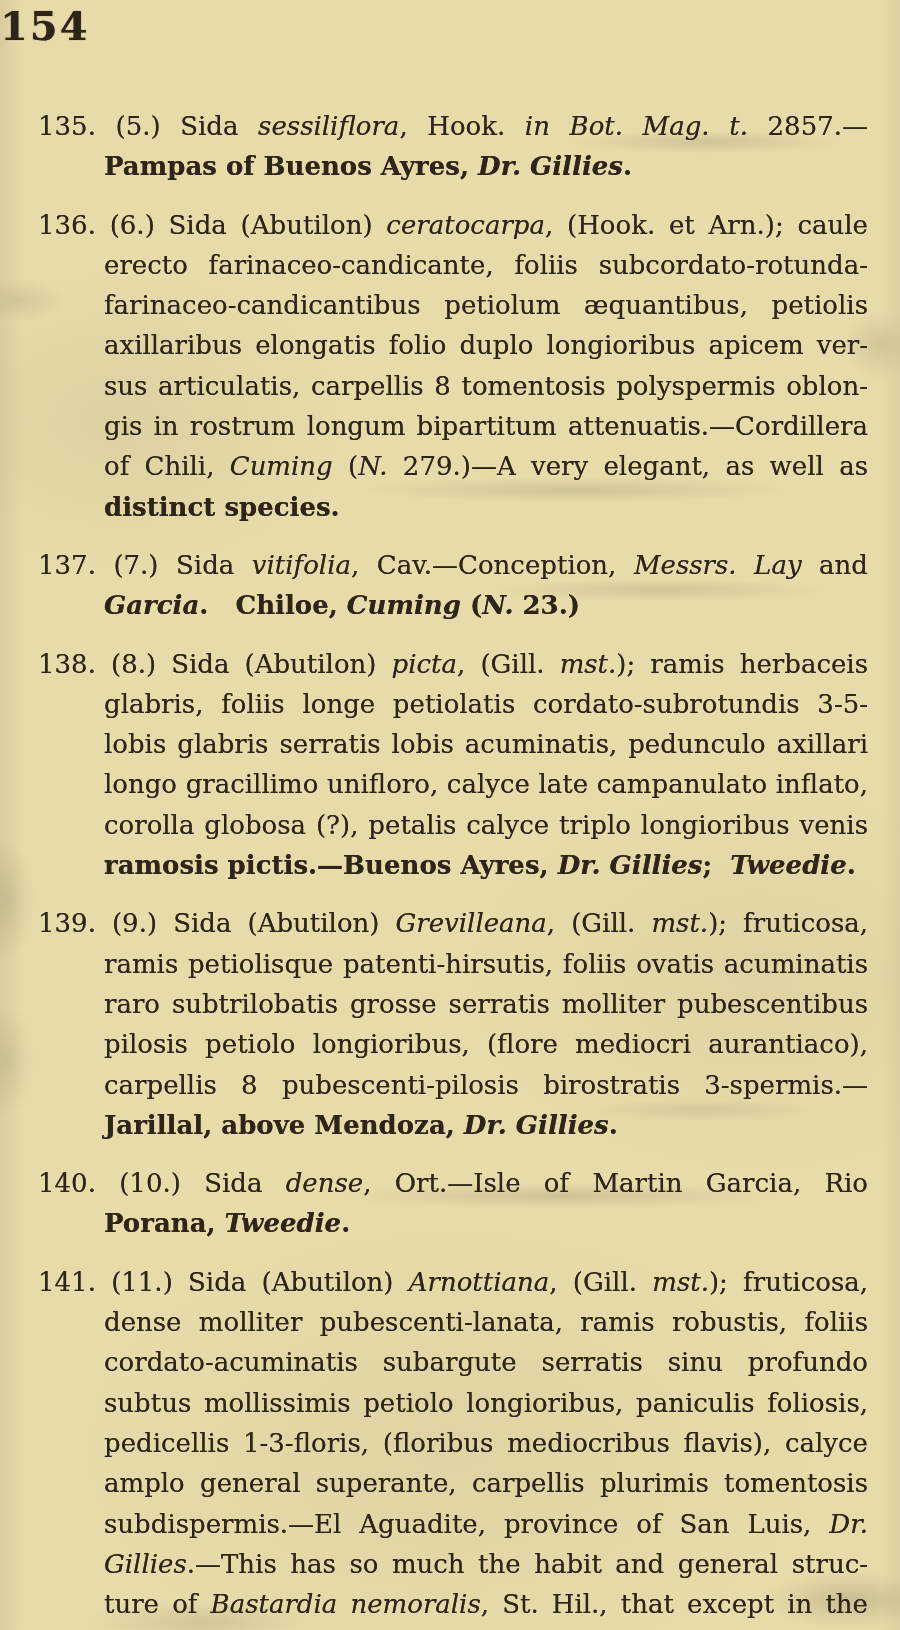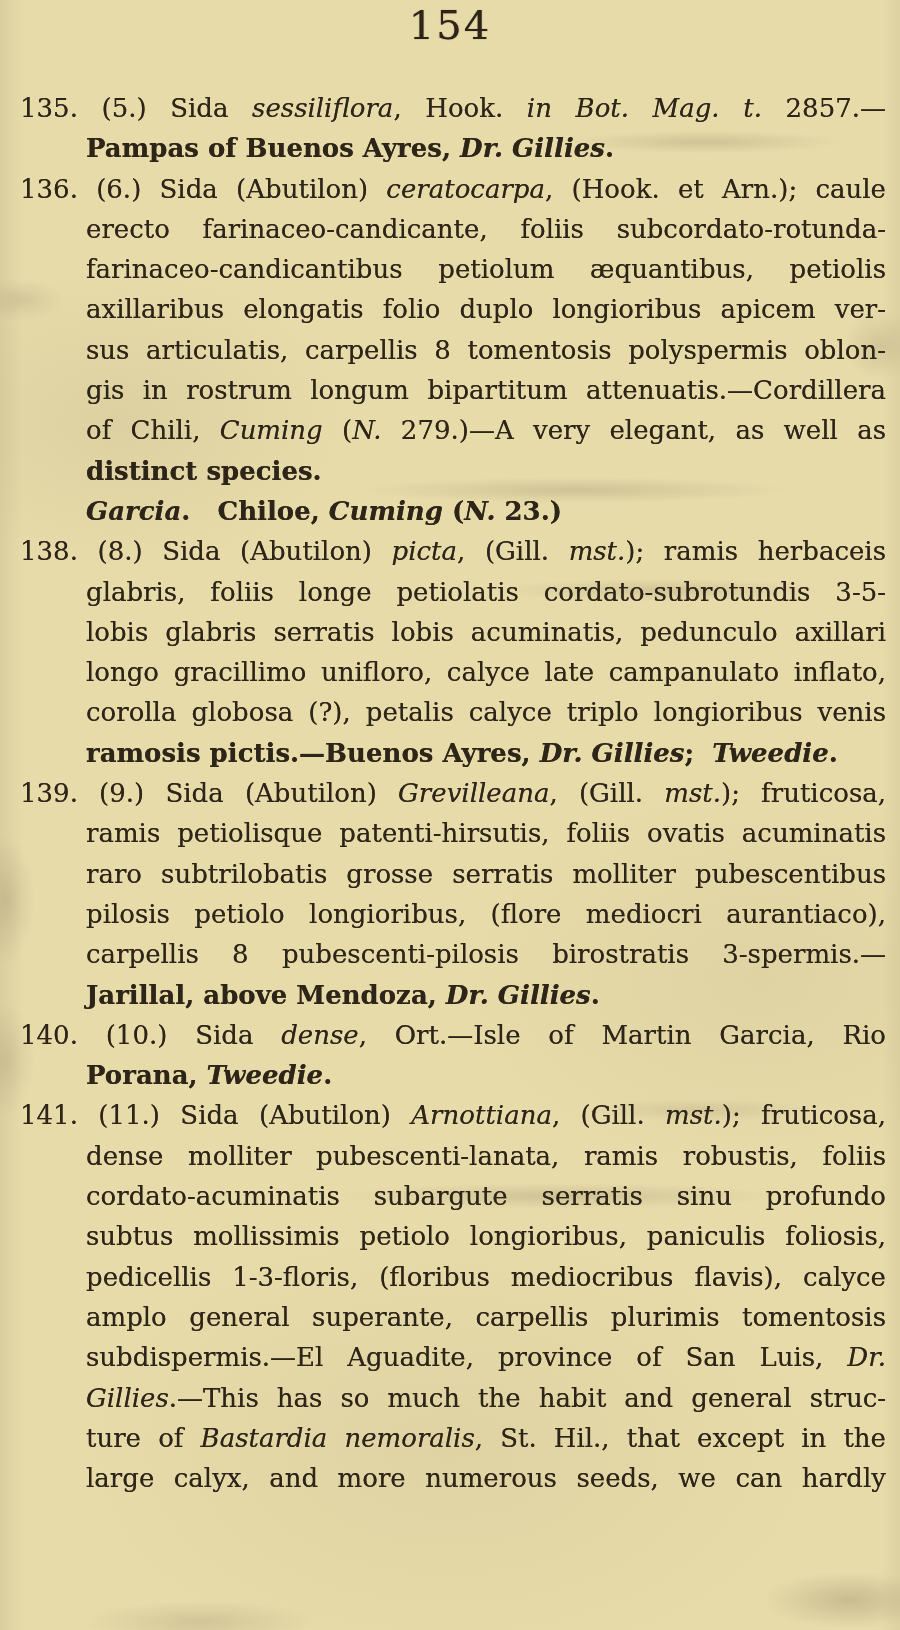--- a/index.html
+++ b/index.html
@@ -28,28 +28,27 @@
       radial-gradient(160px 30px at 200px 1622px, rgba(118,112,78,.20), transparent 72%),
       radial-gradient(50px 50px at 880px 345px, rgba(118,112,78,.20), transparent 72%),
       radial-gradient(300px 200px at 120px 420px, rgba(130,118,80,.10), transparent 75%),
       radial-gradient(400px 260px at 760px 980px, rgba(130,118,80,.08), transparent 75%),
       radial-gradient(500px 300px at 450px 1450px, rgba(130,118,80,.08), transparent 75%),
       linear-gradient(90deg, rgba(95,85,52,.10), rgba(95,85,52,0) 2.5%),
       linear-gradient(270deg, rgba(95,85,52,.08), rgba(95,85,52,0) 2%);
   }
   .page-number {
     position: absolute; top: 2px; left: 0; right: 0;
-    text-align: center;
-    font-size: 40px; font-weight: normal; letter-spacing: 2px;
+    font-size: 40px; font-weight: bold; letter-spacing: 2px;
     text-shadow: 0 0 1px rgba(46,37,25,.7);
   }
   .entries {
     position: absolute; top: 88px; left: 20px; right: 14px;
   }
-  .entry { margin: 0; }
+  .entry { margin: 18px; }
   .line {
     font-size: 26px;
     line-height: 40.3px;
     white-space: pre-wrap;
     text-align: justify;
     text-align-last: justify;
     text-justify: inter-word;
     padding-left: 66px;
     text-shadow: 0 0 0.6px rgba(46,37,25,.75);
   }
@@ -72,20 +71,21 @@
         <div class="line first"><span>136. (6.) Sida (Abutilon) </span><i>ceratocarpa</i><span>, (Hook. et Arn.); caule</span></div>
         <div class="line"><span>erecto farinaceo-candicante, foliis subcordato-rotunda-</span></div>
         <div class="line"><span>farinaceo-candicantibus petiolum æquantibus, petiolis</span></div>
         <div class="line"><span>axillaribus elongatis folio duplo longioribus apicem ver-</span></div>
         <div class="line"><span>sus articulatis, carpellis 8 tomentosis polyspermis oblon-</span></div>
         <div class="line"><span>gis in rostrum longum bipartitum attenuatis.—Cordillera</span></div>
         <div class="line"><span>of Chili, </span><i>Cuming</i><span> (</span><i>N.</i><span> 279.)—A very elegant, as well as</span></div>
         <div class="line endline"><span>distinct species.</span></div>
       </div>
       <div class="entry">
+        <div class="line first"><span>137. (7.) Sida </span><i>vitifolia</i><span>, Cav.—Conception, </span><i>Messrs. Lay</i><span> and</span></div>
         <div class="line endline"><i>Garcia</i><span>.   Chiloe, </span><i>Cuming</i><span> (</span><i>N.</i><span> 23.)</span></div>
       </div>
       <div class="entry">
         <div class="line first"><span>138. (8.) Sida (Abutilon) </span><i>picta</i><span>, (Gill. </span><i>mst.</i><span>); ramis herbaceis</span></div>
         <div class="line"><span>glabris, foliis longe petiolatis cordato-subrotundis 3-5-</span></div>
         <div class="line"><span>lobis glabris serratis lobis acuminatis, pedunculo axillari</span></div>
         <div class="line"><span>longo gracillimo unifloro, calyce late campanulato inflato,</span></div>
         <div class="line"><span>corolla globosa (?), petalis calyce triplo longioribus venis</span></div>
         <div class="line endline"><span>ramosis pictis.—Buenos Ayres, </span><i>Dr. Gillies</i><span>;  </span><i>Tweedie</i><span>.</span></div>
       </div>

